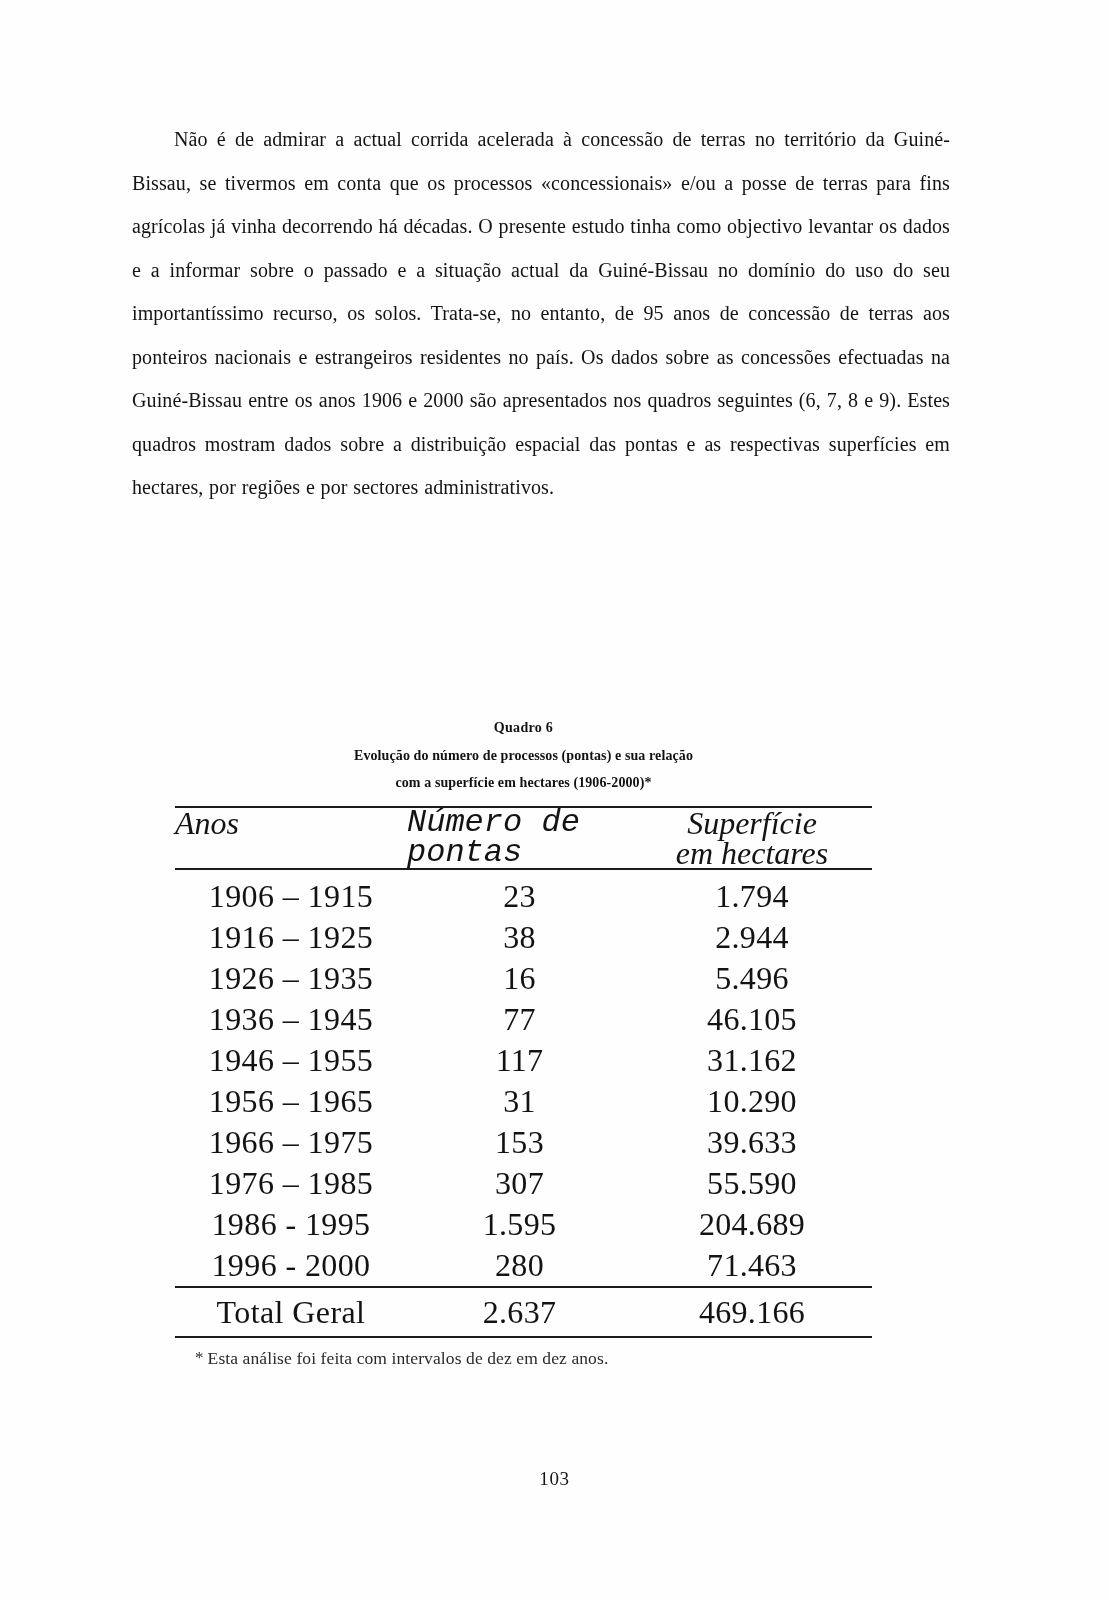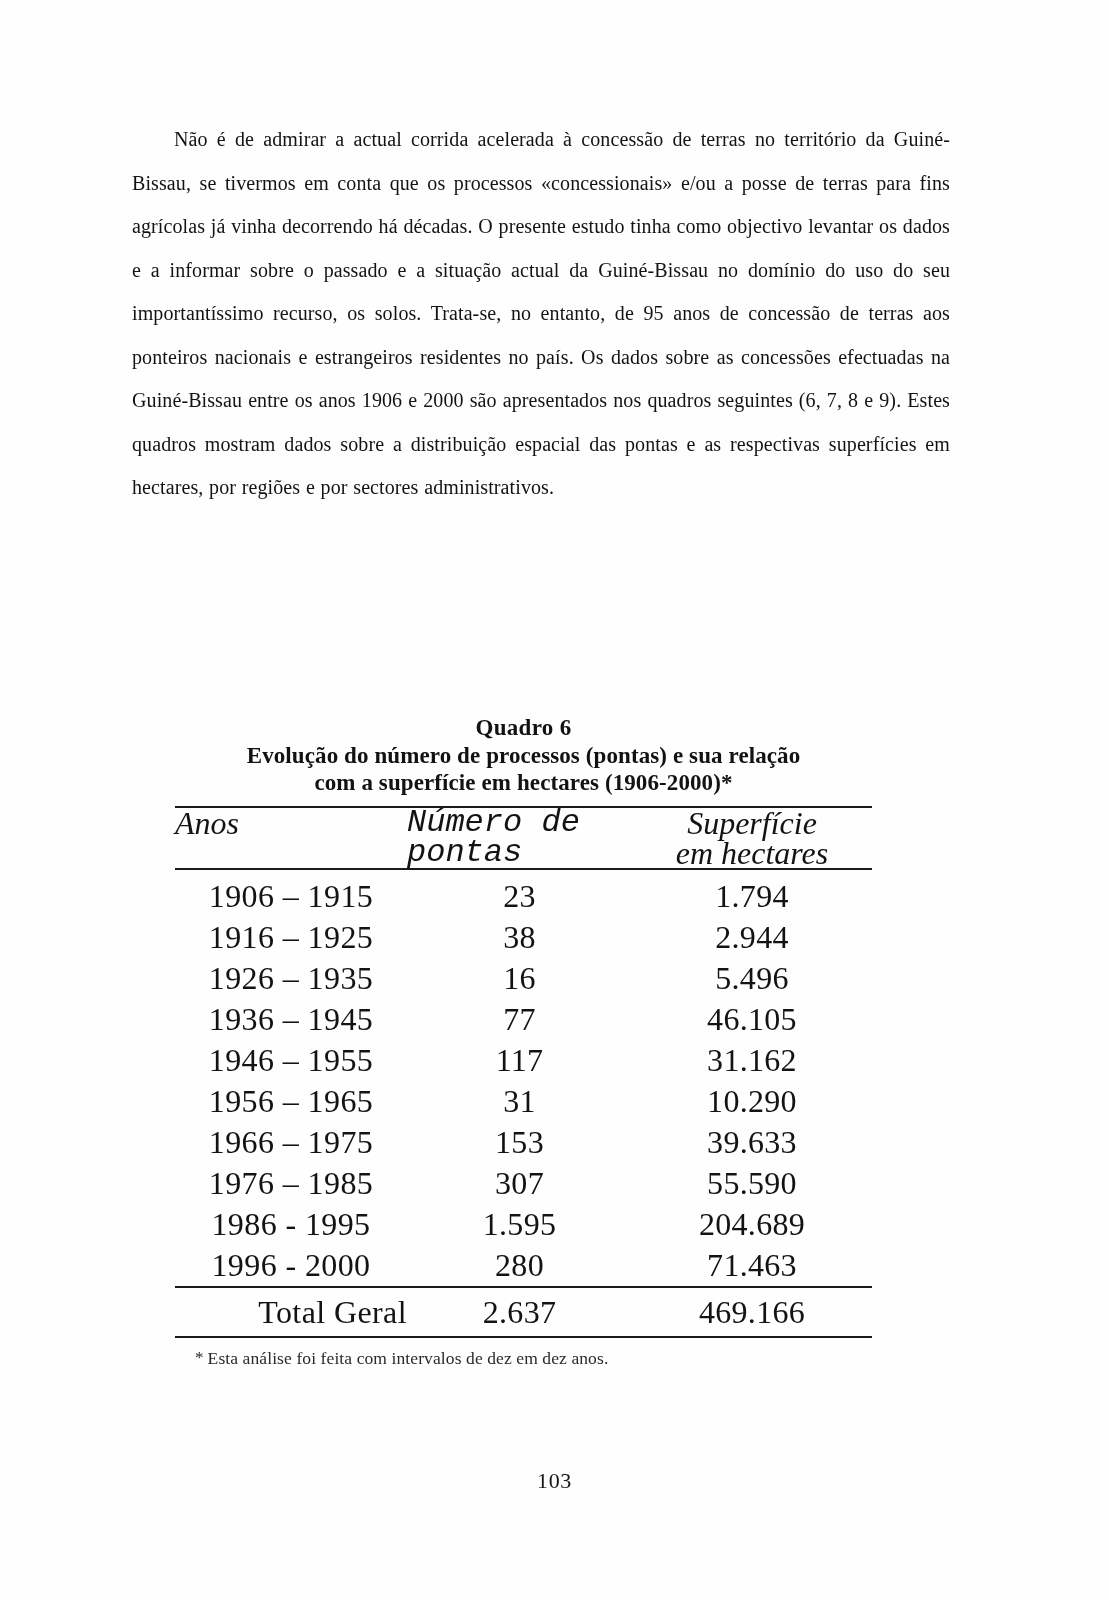--- a/index.html
+++ b/index.html
@@ -48,21 +48,21 @@
   
   .table-block {
     position: absolute;
     left: 175px;
     top: 714px;
     width: 697px;
   }
 
   .tbl-caption {
     text-align: center;
-    font-size: 23px;
+    font-size: 14px;
     line-height: 27.5px;
     font-weight: bold;
     color: #121212;
   }
   .tbl-caption .cap-num {
     display: block;
     letter-spacing: .3px;
   }
   .tbl-caption .cap-line {
     display: block;
@@ -120,21 +120,21 @@
 
   tfoot tr.total-row {
     border-top: 2.4px solid #1b1b1b;
     border-bottom: 2.4px solid #1b1b1b;
   }
   tfoot tr.total-row td {
     height: 48px;
     line-height: 48px;
     vertical-align: middle;
   }
-  td.t-anos { text-align: right; padding-left: 26px; letter-spacing: .4px; }
+  td.t-anos { text-align: center; padding-left: 26px; letter-spacing: .4px; }
   td.t-pontas { text-align: center; letter-spacing: .3px; }
   td.t-sup { text-align: center; letter-spacing: .3px; }
 
   .footnote {
     margin-top: 9px;
     padding-left: 20px;
     font-size: 17.5px;
     line-height: 22px;
     color: #2a2a2a;
     letter-spacing: .1px;
@@ -145,21 +145,21 @@
     margin-right: 4px;
   }
 
   
   .folio {
     position: absolute;
     left: 0;
     top: 1468px;
     width: 1109px;
     text-align: center;
-    font-size: 22px;
+    font-size: 19px;
     color: #151515;
     letter-spacing: .6px;
   }
 </style>
 </head>
 <body>
 
 <div class="page">
 
   <div class="body-block">

